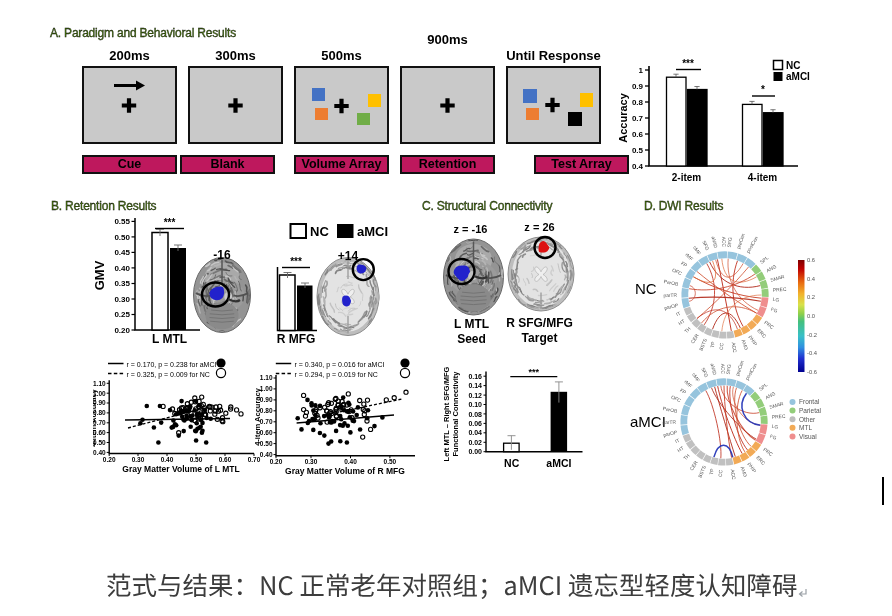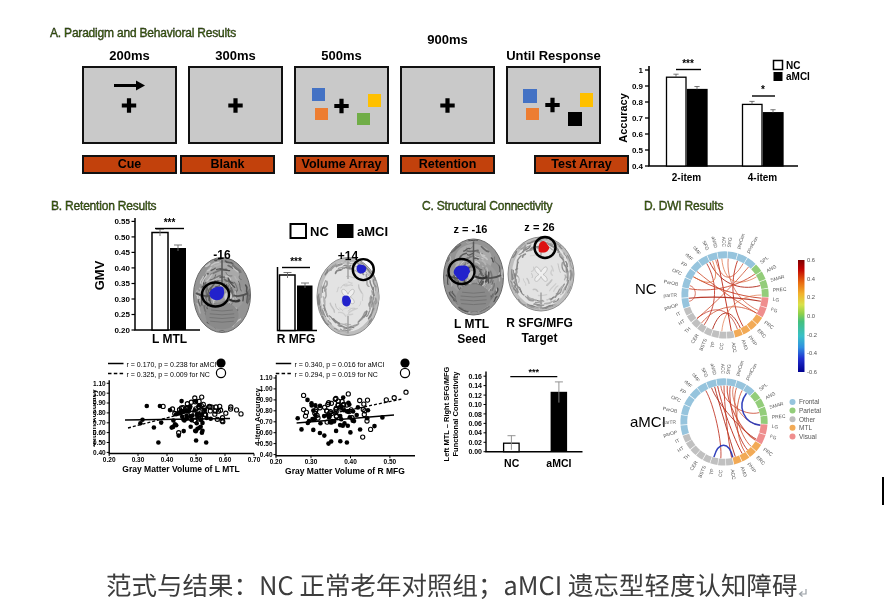--- a/index.html
+++ b/index.html
@@ -1,19 +1,19 @@
 <!DOCTYPE html>
 <html><head><meta charset="utf-8"><style>
 html,body{margin:0;padding:0}
 body{width:892px;height:616px;position:relative;background:#fff;font-family:"Liberation Sans",sans-serif;overflow:hidden}
 .abs{position:absolute}
 .ptitle{position:absolute;font-size:12px;color:#4d7c0f;-webkit-text-stroke:0.35px #0c0c0c;letter-spacing:-0.2px;white-space:nowrap}
 .dur{position:absolute;font-size:13px;font-weight:bold;text-align:center;white-space:nowrap}
 .stim{position:absolute;width:91px;height:74px;background:#c9c9c9;border:2px solid #111}
-.lab{position:absolute;width:91px;height:15px;background:#c2410c;border:2px solid #111;font-size:12.5px;font-weight:bold;text-align:center;line-height:15px}
+.lab{position:absolute;width:91px;height:15px;background:#be185d;border:2px solid #111;font-size:12.5px;font-weight:bold;text-align:center;line-height:15px}
 text{font-family:"Liberation Sans",sans-serif}
 .t7b{font-size:7px;font-weight:bold;fill:#000}
 .t8b{font-size:8px;font-weight:bold;fill:#000}
 .t9b{font-size:9px;font-weight:bold;fill:#000}
 .t10b{font-size:10px;font-weight:bold;fill:#000}
 .t11b{font-size:11px;font-weight:bold;fill:#000}
 .t12b{font-size:12px;font-weight:bold;fill:#000}
 .t13b{font-size:13px;font-weight:bold;fill:#000}
 .t65b{font-size:6.5px;font-weight:bold;fill:#000}
 .t75b{font-size:7.5px;font-weight:bold;fill:#000}

